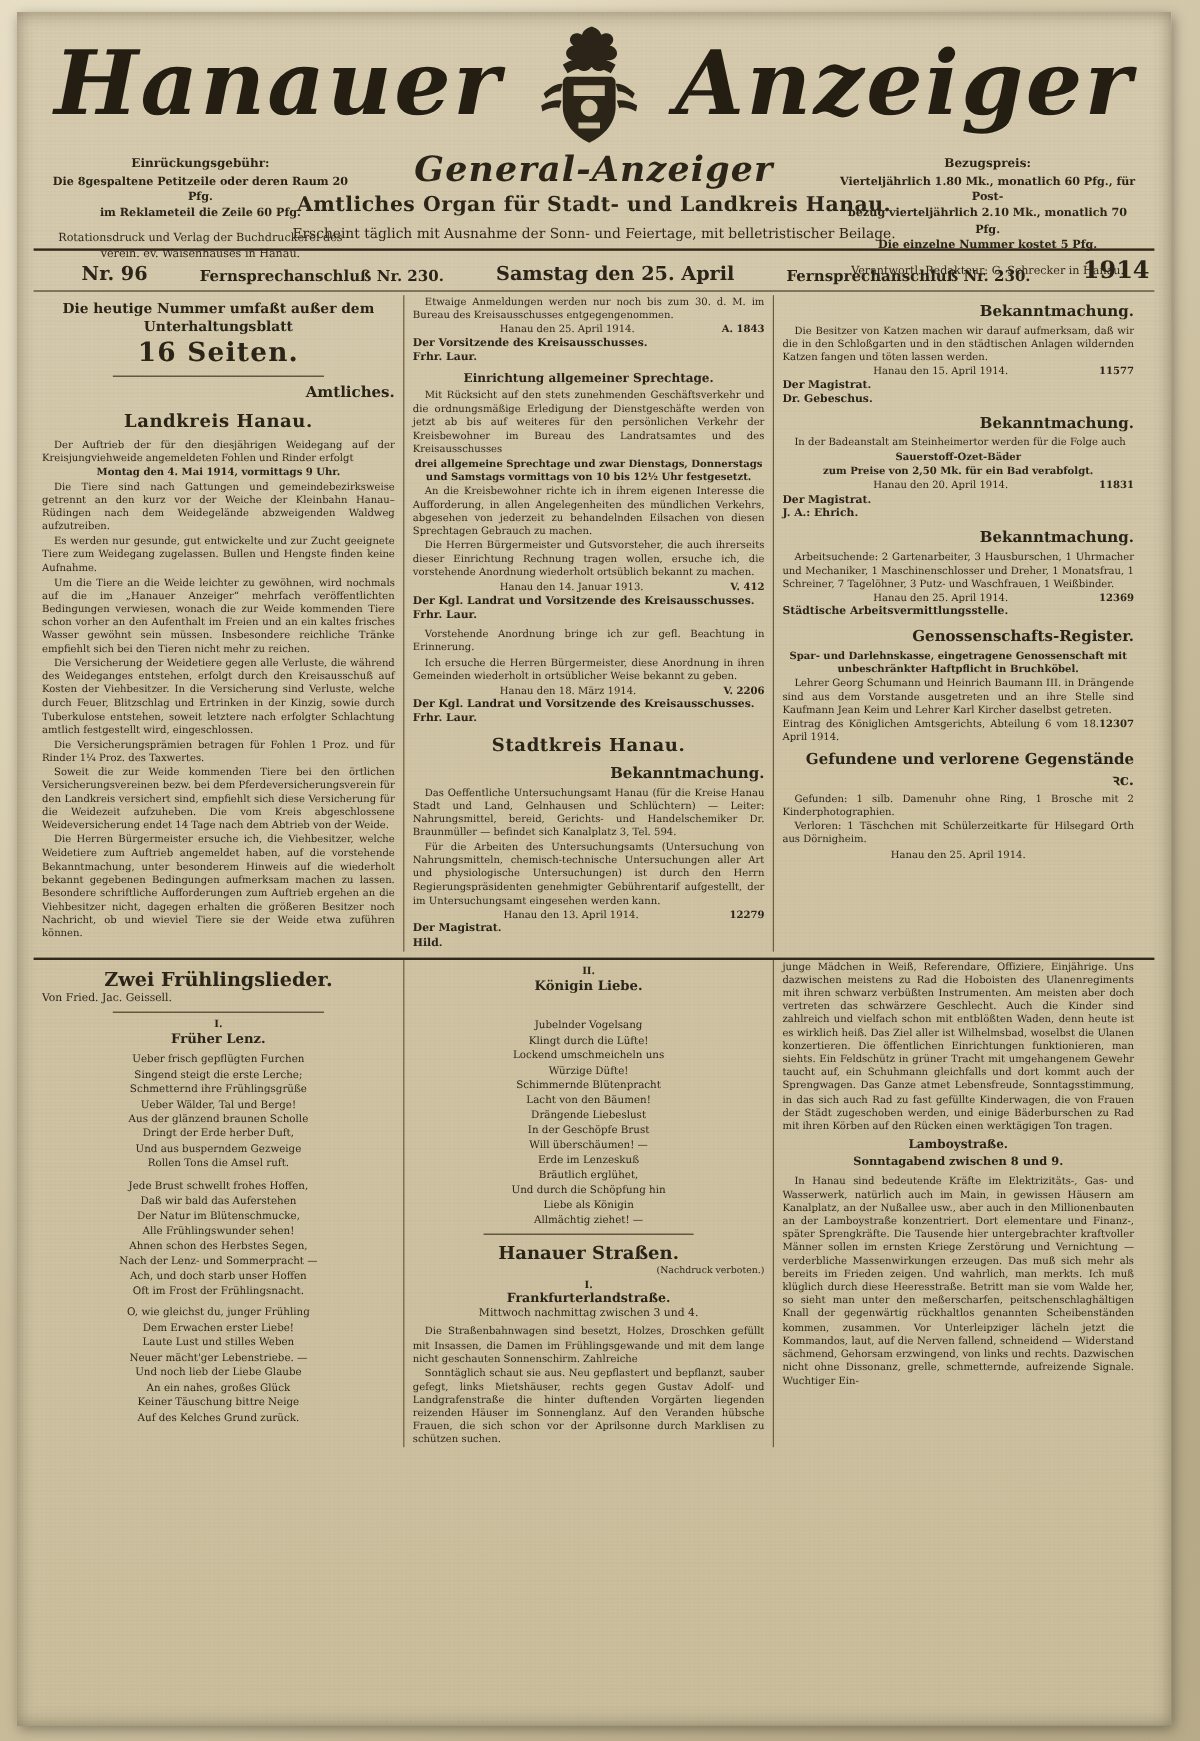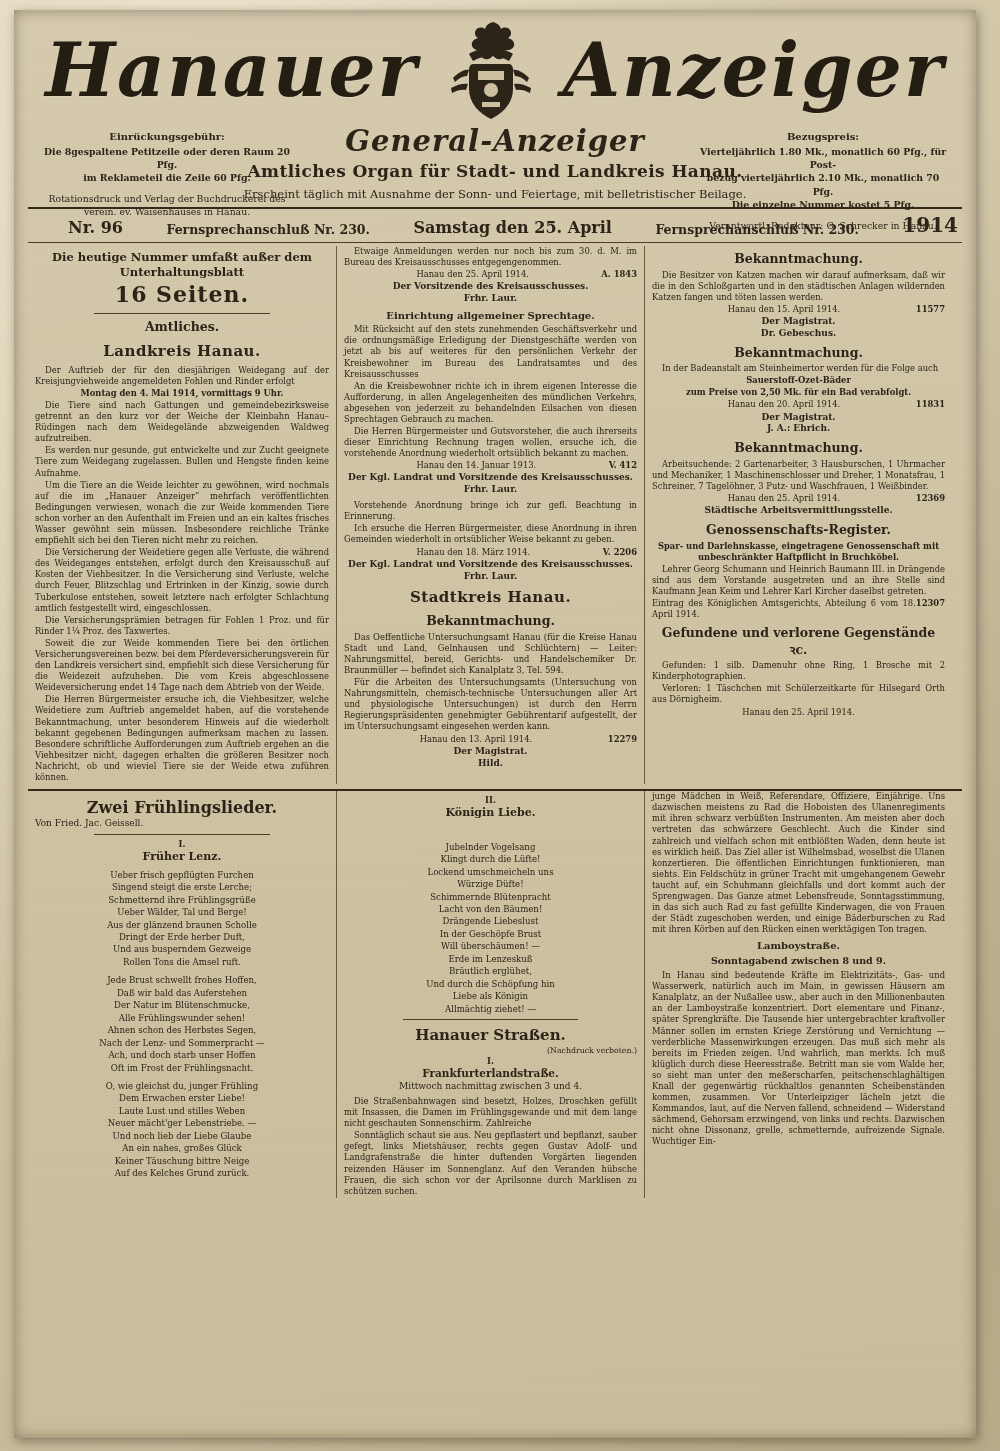--- a/index.html
+++ b/index.html
@@ -133,32 +133,32 @@
   .center { text-align: center; text-indent: 0 !important; }
   .b { font-weight: bold; }
   .hd1 {
     text-align: center;
     font-weight: bold;
     font-size: 15px;
     margin: 6px 0 3px 0;
     letter-spacing: .5px;
   }
   .hd2 {
-    text-align: center;
+    text-align: right;
     font-weight: bold;
     font-size: 12.5px;
     margin: 5px 0 2px 0;
   }
   .hd3 {
     text-align: center;
     font-weight: bold;
     font-size: 10px;
     margin: 4px 0 2px 0;
   }
-  .sig { text-align: center; font-weight: bold; font-size: 9px; }
+  .sig { font-weight: bold; font-size: 9px; }
   .right { text-align: right; }
   .banner {
     text-align: center;
     font-weight: bold;
     margin-top: 4px;
   }
   .banner .l1 { font-size: 11.5px; }
   .banner .l2 { font-size: 22px; letter-spacing: 1px; }
   .hr-short { border-top: 1px solid #4a3e28; width: 60%; margin: 4px auto; }
   .num-right { float: right; font-weight: bold; }
@@ -266,20 +266,21 @@
         <p>Etwaige Anmeldungen werden nur noch bis zum 30. d. M. im Bureau des Kreisausschusses entgegengenommen.</p>
         <p class="noind">
           <span class="num-right">A. 1843</span>
           <span class="center" style="display:block">Hanau den 25. April 1914.</span>
         </p>
         <div class="sig">Der Vorsitzende des Kreisausschusses.</div>
         <div class="sig">Frhr. Laur.</div>
 
         <div class="hd3">Einrichtung allgemeiner Sprechtage.</div>
         <p>Mit Rücksicht auf den stets zunehmenden Geschäftsverkehr und die ordnungsmäßige Erledigung der Dienstgeschäfte werden von jetzt ab bis auf weiteres für den persönlichen Verkehr der Kreisbewohner im Bureau des Landratsamtes und des Kreisausschusses</p>
+        <p class="center b">drei allgemeine Sprechtage und zwar Dienstags, Donnerstags und Samstags vormittags von 10 bis 12½ Uhr festgesetzt.</p>
         <p>An die Kreisbewohner richte ich in ihrem eigenen Interesse die Aufforderung, in allen Angelegenheiten des mündlichen Verkehrs, abgesehen von jederzeit zu behandelnden Eilsachen von diesen Sprechtagen Gebrauch zu machen.</p>
         <p>Die Herren Bürgermeister und Gutsvorsteher, die auch ihrerseits dieser Einrichtung Rechnung tragen wollen, ersuche ich, die vorstehende Anordnung wiederholt ortsüblich bekannt zu machen.</p>
         <p class="noind">
           <span class="num-right">V. 412</span>
           <span class="center" style="display:block">Hanau den 14. Januar 1913.</span>
         </p>
         <div class="sig">Der Kgl. Landrat und Vorsitzende des Kreisausschusses.</div>
         <div class="sig">Frhr. Laur.</div>
 
         <p style="margin-top:4px">Vorstehende Anordnung bringe ich zur gefl. Beachtung in Erinnerung.</p>

